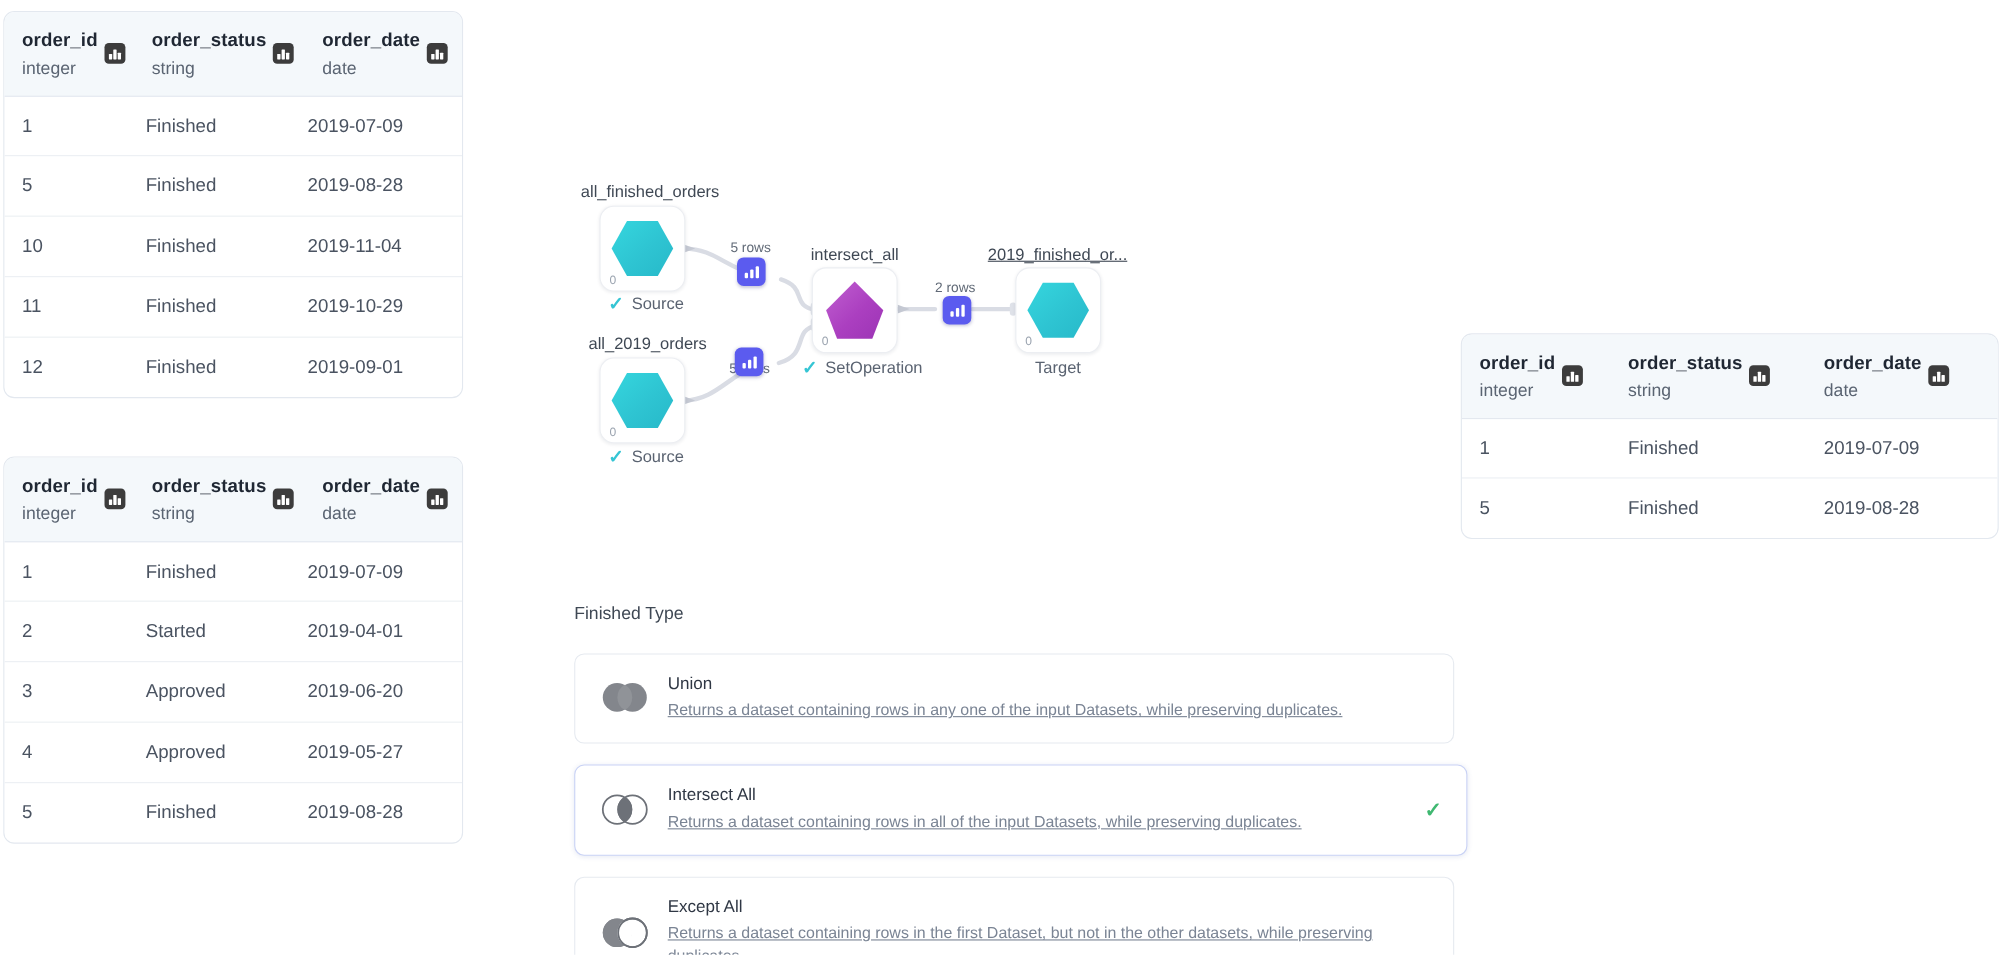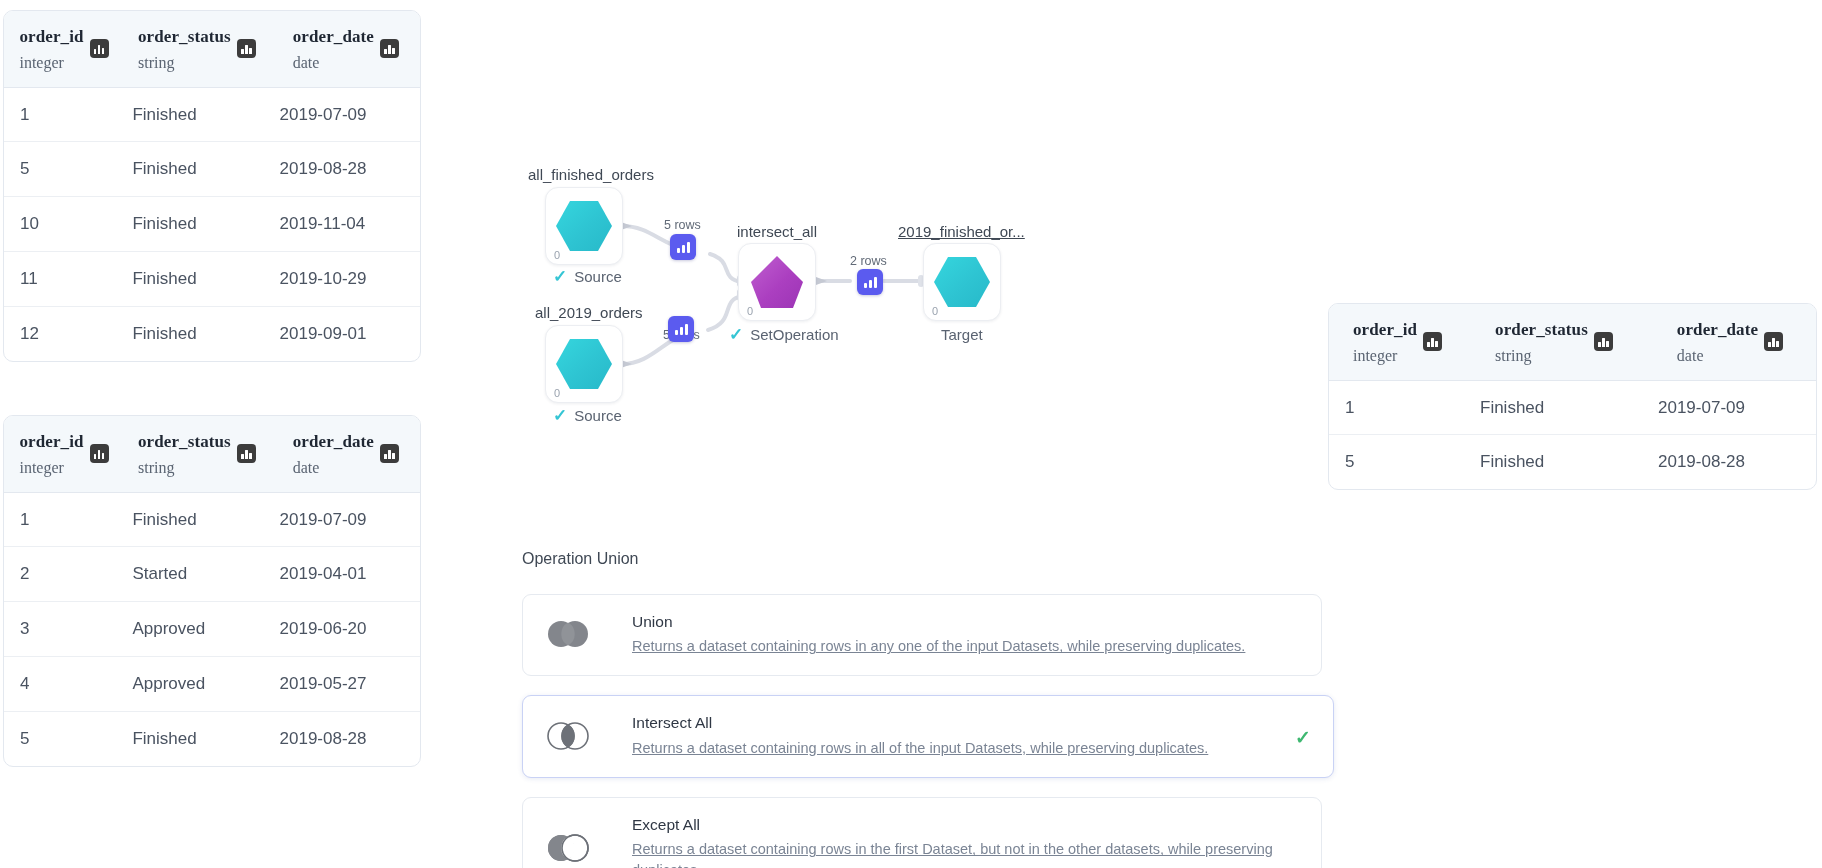--- a/index.html
+++ b/index.html
@@ -21,23 +21,22 @@
   }
   .dtable .thead {
     display: flex;
     background: #f4f8fb;
     border-bottom: 1px solid #e3e8ef;
   }
   .dtable .th {
     padding: 14px 14px 12px 16px;
     display: flex;
     align-items: flex-start;
-    justify-content: center;
+    justify-content: flex-start;
     position: relative;
-    font-family: Liberation Serif, serif;
   }
   .th-txt { display: flex; flex-direction: column; }
   .th-name {
     font-size: 17px; font-weight: bold; color: #1f2733;
     letter-spacing: .1px; line-height: 1.45;
   }
   .th-type {
     font-size: 16px; color: #5a6472; line-height: 1.5; margin-top: 1px;
   }
   .hist-icon {
@@ -114,21 +113,20 @@
   .op-title { font-size: 16px; color: #3f4854; margin-bottom: 26px; }
   .op-card {
     border: 1px solid #e6eaf0;
     border-radius: 9px;
     background: #ffffff;
     display: flex;
     align-items: center;
     padding: 16px 18px 18px 22px;
     margin-bottom: 19px;
     position: relative;
-    gap: 25px;
   }
   .op-card.selected {
     border-color: #c9d2f5;
     box-shadow: 0 1px 5px rgba(60,80,160,.12);
     width: 812px;
   }
   .op-ico { flex: 0 0 auto; width: 46px; height: 30px; margin-right: 16px; }
   .op-txt { display: flex; flex-direction: column; }
   .op-name { font-size: 15.5px; color: #2f3744; line-height: 1.45; margin-bottom: 3px; }
   .op-desc { font-size: 14.5px; color: #7a8494; line-height: 1.45; text-decoration: underline; }
@@ -431,21 +429,21 @@
 
     <div class="rowlabel" style="left:850px; top:254px;">2 rows</div>
     <div class="rowbadge" style="left:857px; top:269px;">
         <i></i>
         <i></i>
         <i></i>
       </div>
   </div>
 
   <div id="optype">
-    <div class="op-title">Operation Union</div>
+    <div class="op-title">Finished Type</div>
 
     <div class="op-card">
       <span class="op-ico">
         <svg width="46" height="30" viewBox="0 0 46 30">
           <circle cx="16" cy="15" r="13" fill="#83868c"></circle>
           <circle cx="30" cy="15" r="13" fill="#83868c"></circle>
           <path d="M23 3.6 A13 13 0 0 0 23 26.4 A13 13 0 0 0 23 3.6Z" fill="#909398"></path>
         </svg>
       </span>
       <span class="op-txt">

